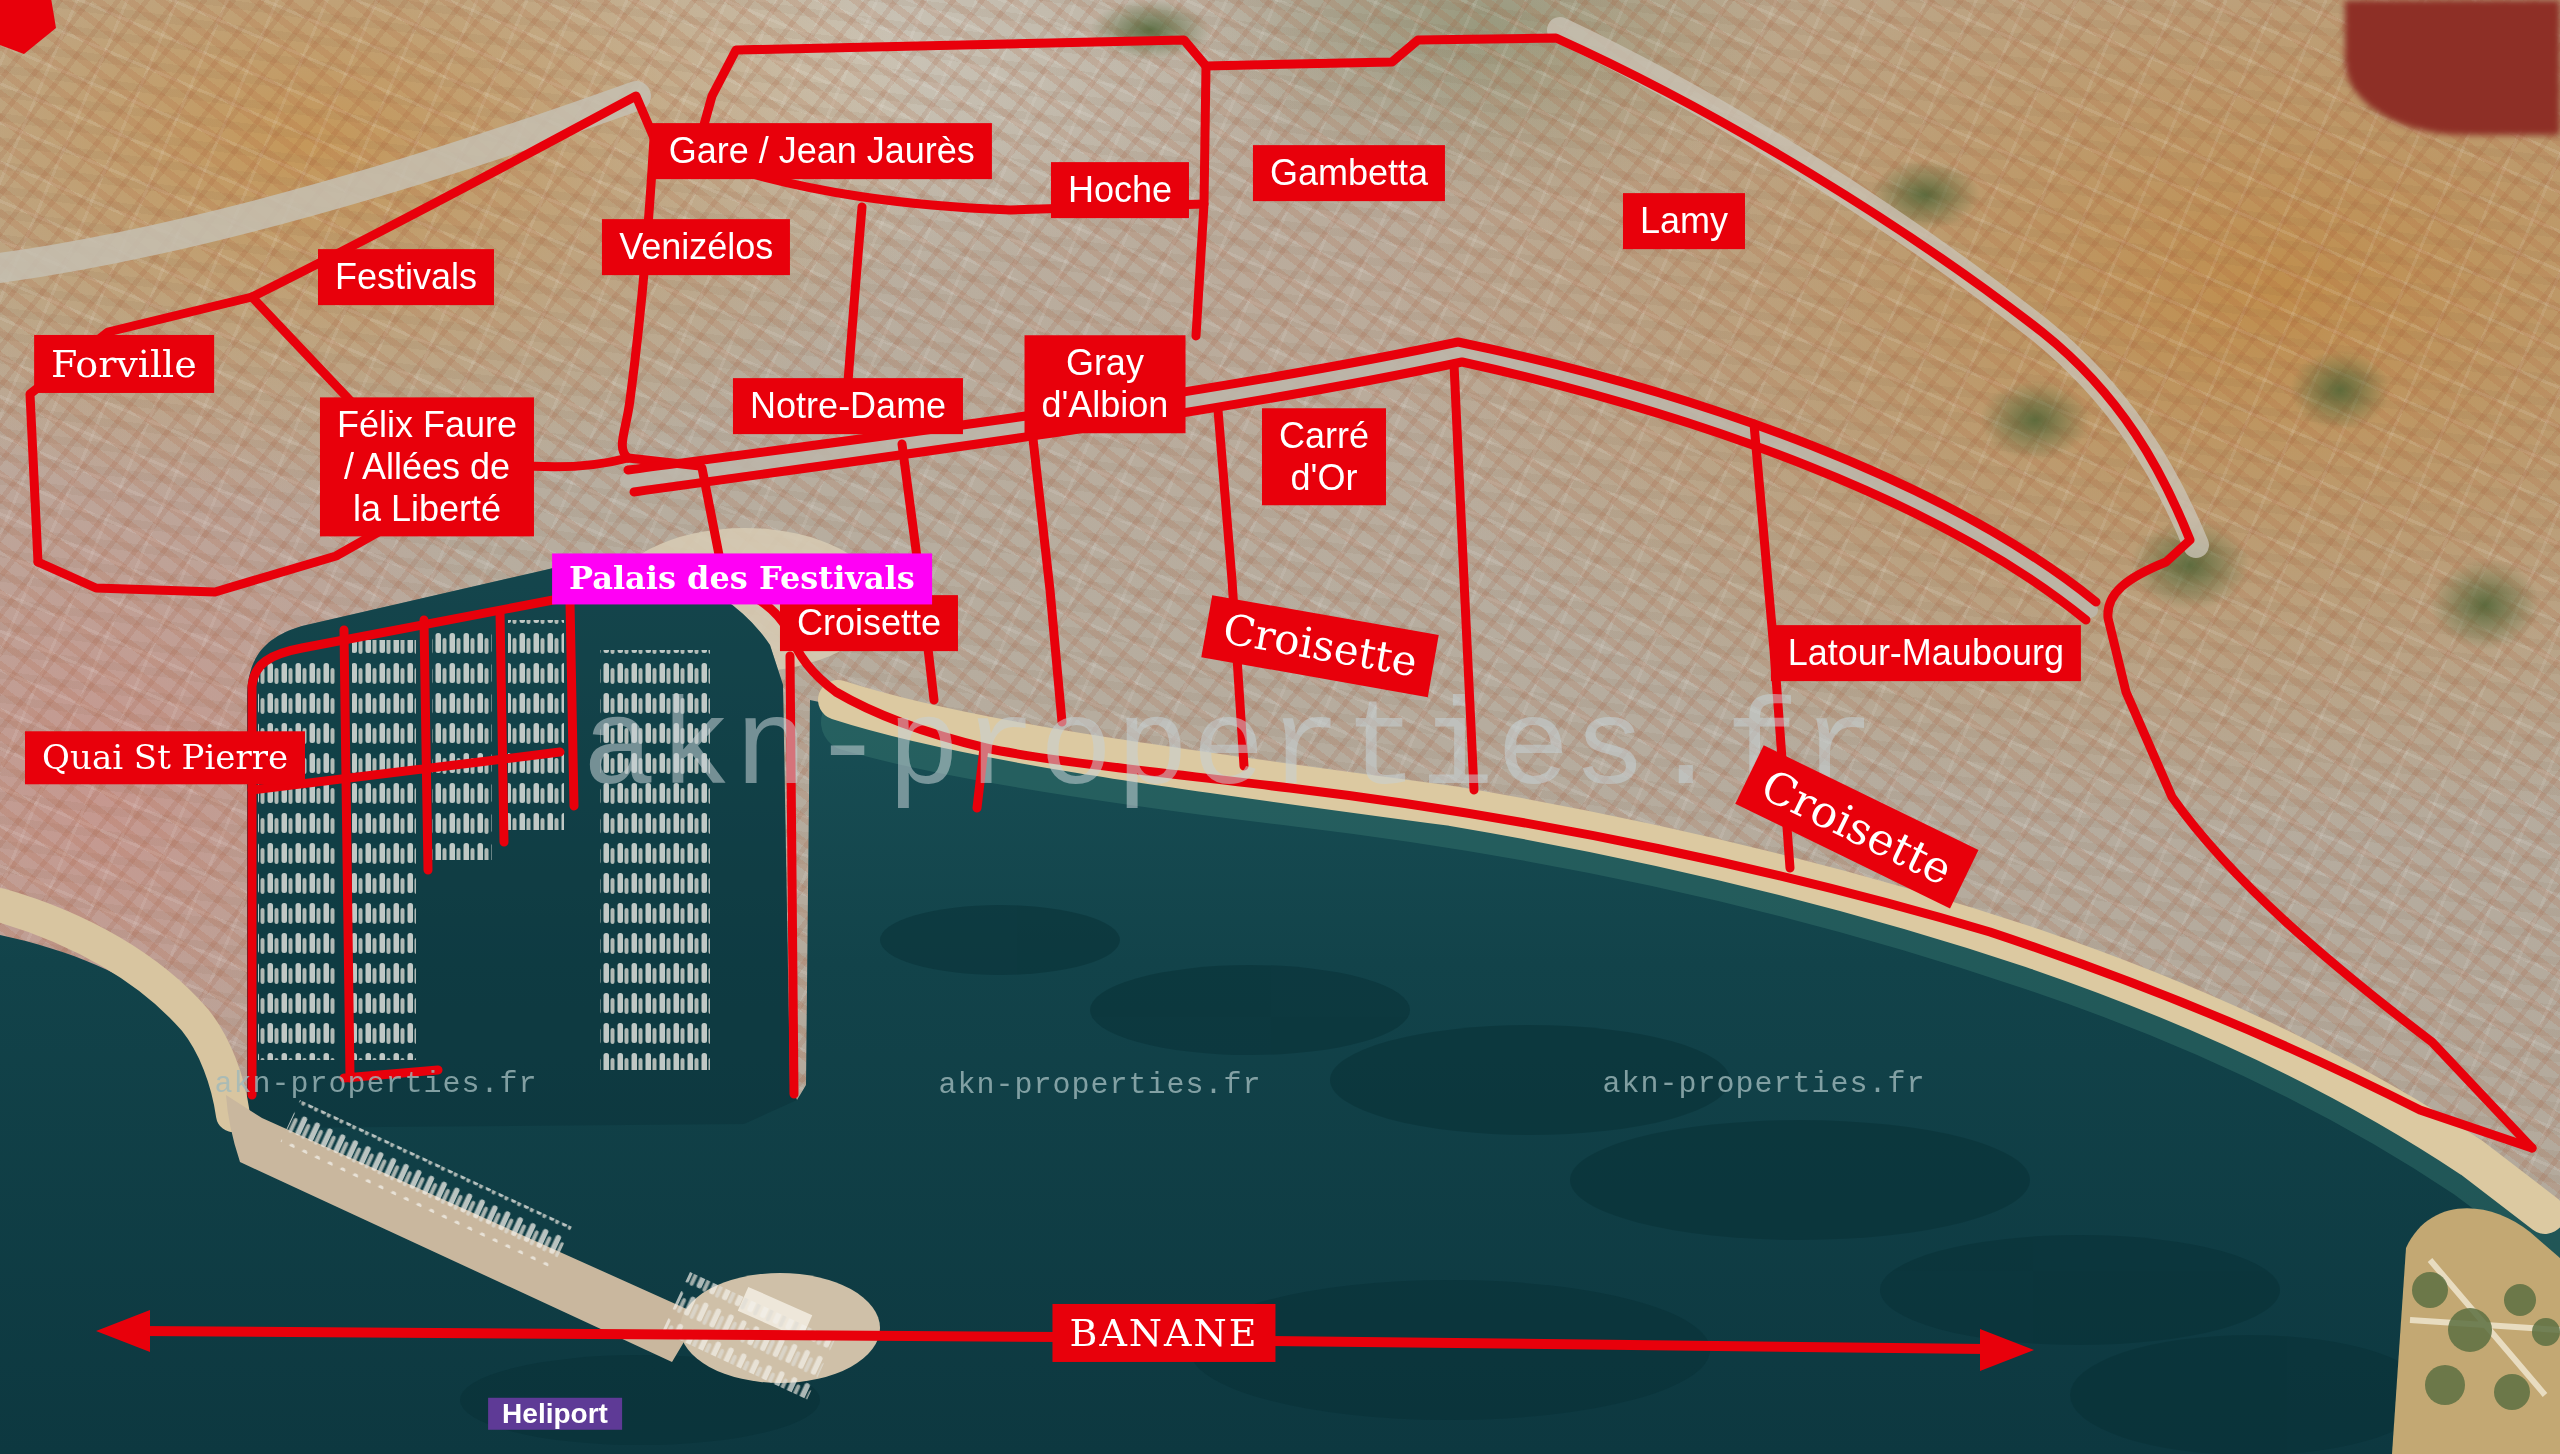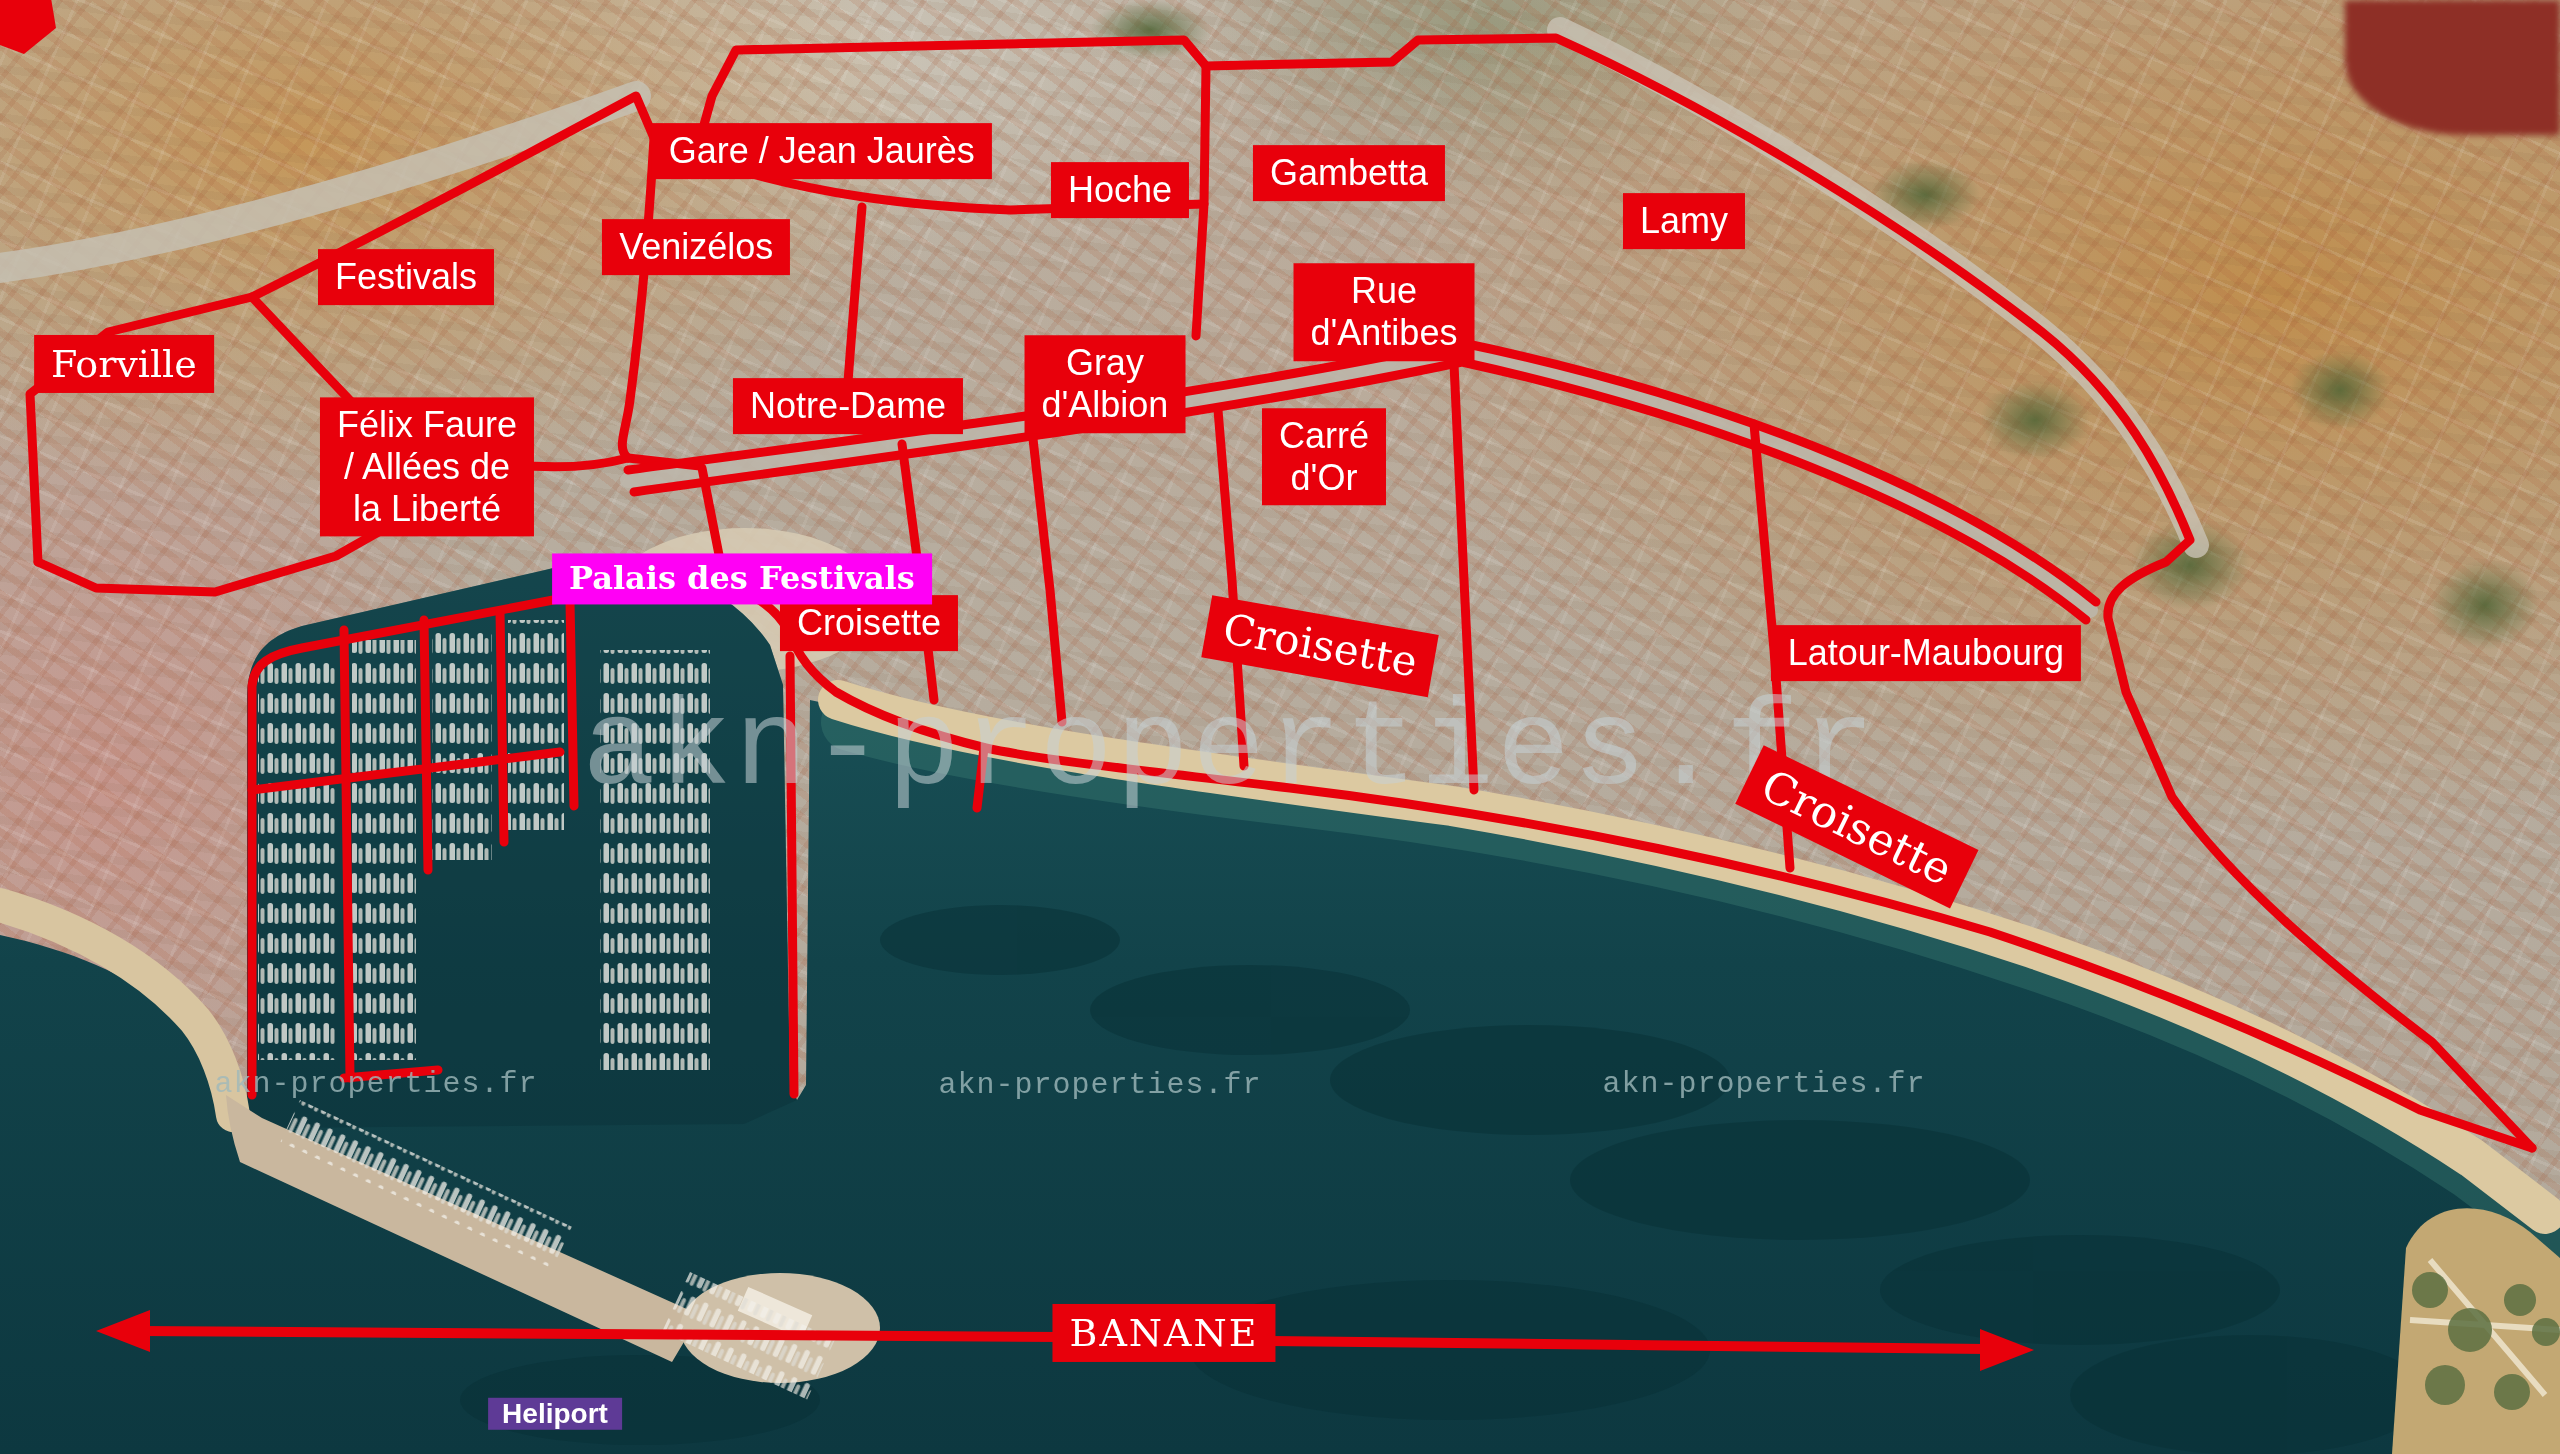--- a/index.html
+++ b/index.html
@@ -194,34 +194,33 @@
   <div class="wm small" style="left:42.97%;top:74.62%">akn-properties.fr</div>
   <div class="wm small" style="left:68.91%;top:74.55%">akn-properties.fr</div>
 
   <div class="lab serif" style="left:4.84%;top:25.0%;font-size:38px">Forville</div>
   <div class="lab" style="left:15.86%;top:19.05%">Festivals</div>
   <div class="lab" style="left:32.1%;top:10.4%">Gare / Jean Jaurès</div>
   <div class="lab" style="left:27.2%;top:17.0%">Venizélos</div>
   <div class="lab" style="left:43.75%;top:13.07%">Hoche</div>
   <div class="lab" style="left:52.7%;top:11.9%">Gambetta</div>
   <div class="lab" style="left:65.78%;top:15.2%">Lamy</div>
-  <div class="lab" style="left:54.06%;top:21.46%">Rue
-d'Antibes</div>
   <div class="lab" style="left:33.13%;top:27.92%">Notre-Dame</div>
   <div class="lab" style="left:43.16%;top:26.41%">Gray
 d'Albion</div>
   <div class="lab" style="left:51.72%;top:31.43%">Carré
 d'Or</div>
   <div class="lab" style="left:16.68%;top:32.12%">Félix Faure
 / Allées de
 la Liberté</div>
   <div class="lab" style="left:75.23%;top:44.91%">Latour-Maubourg</div>
   <div class="lab" style="left:33.95%;top:42.85%">Croisette</div>
 
   <div class="lab serif rot10" style="left:51.56%;top:44.43%;font-size:42px">Croisette</div>
   <div class="lab serif rot26" style="left:72.54%;top:56.88%;font-size:44px">Croisette</div>
+  <div class="lab serif" style="left:6.45%;top:52.13%;font-size:34px">Quai St Pierre</div>
 
   <div class="lab serif magenta" style="left:28.98%;top:38.45%;font-size:32px">Palais des Festivals</div>
   <div class="lab purple" style="left:21.68%;top:97.25%;font-size:28px;padding:0 14px">Heliport</div>
 
   <div class="lab serif" style="left:45.47%;top:91.68%;font-size:38px;letter-spacing:2px">BANANE</div>
 
 </div>
 
 </body></html>

